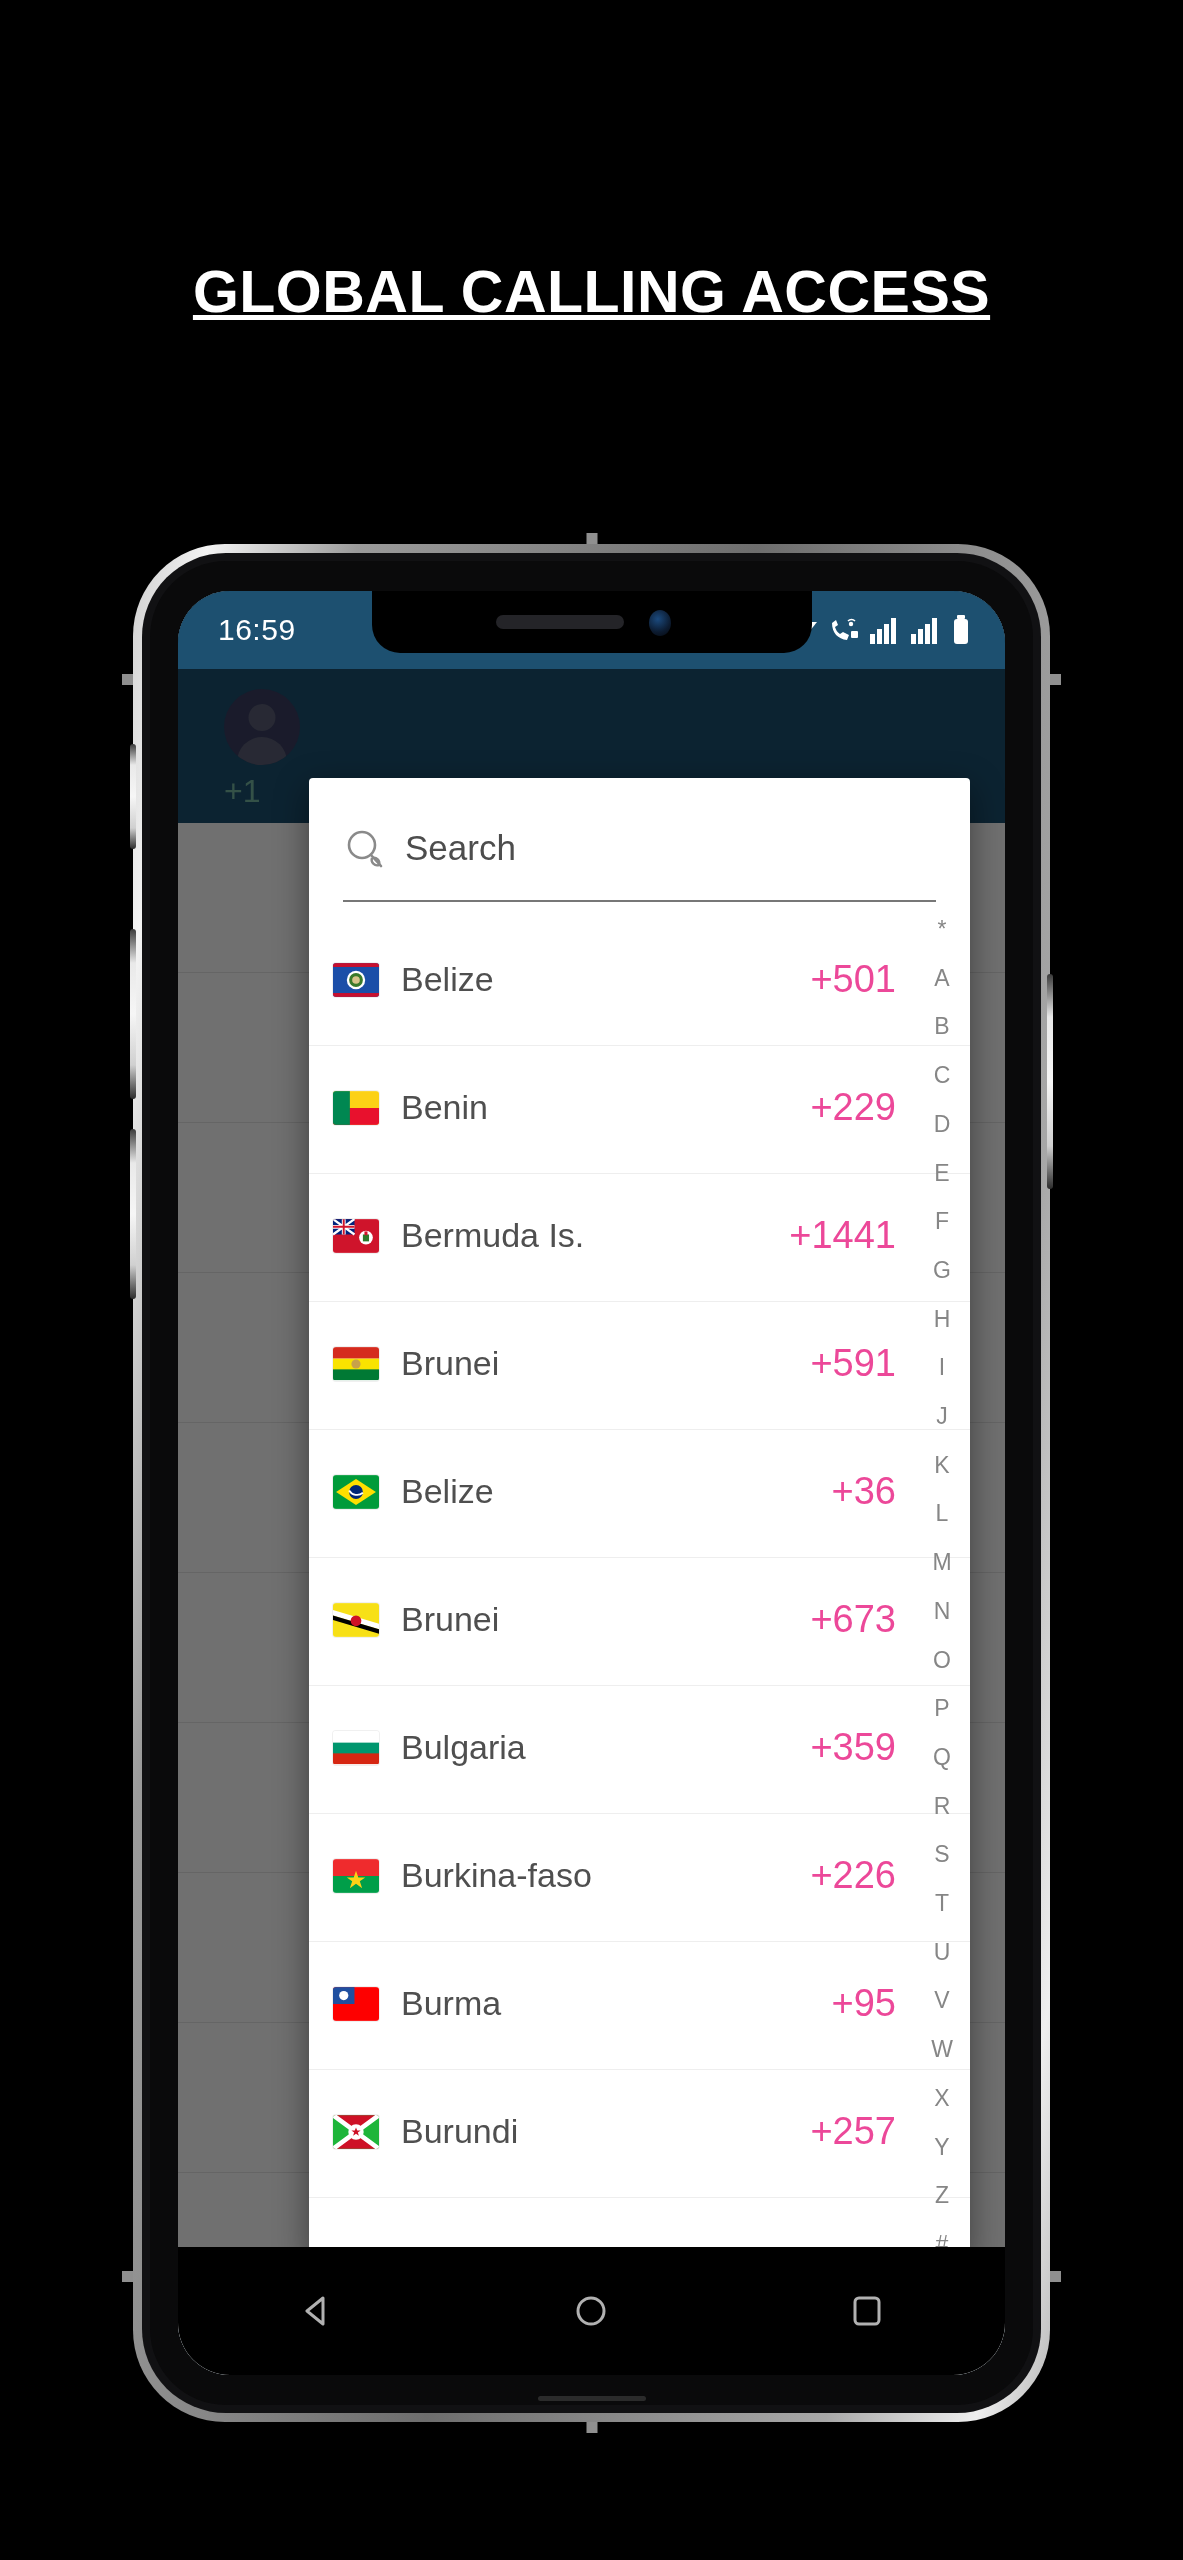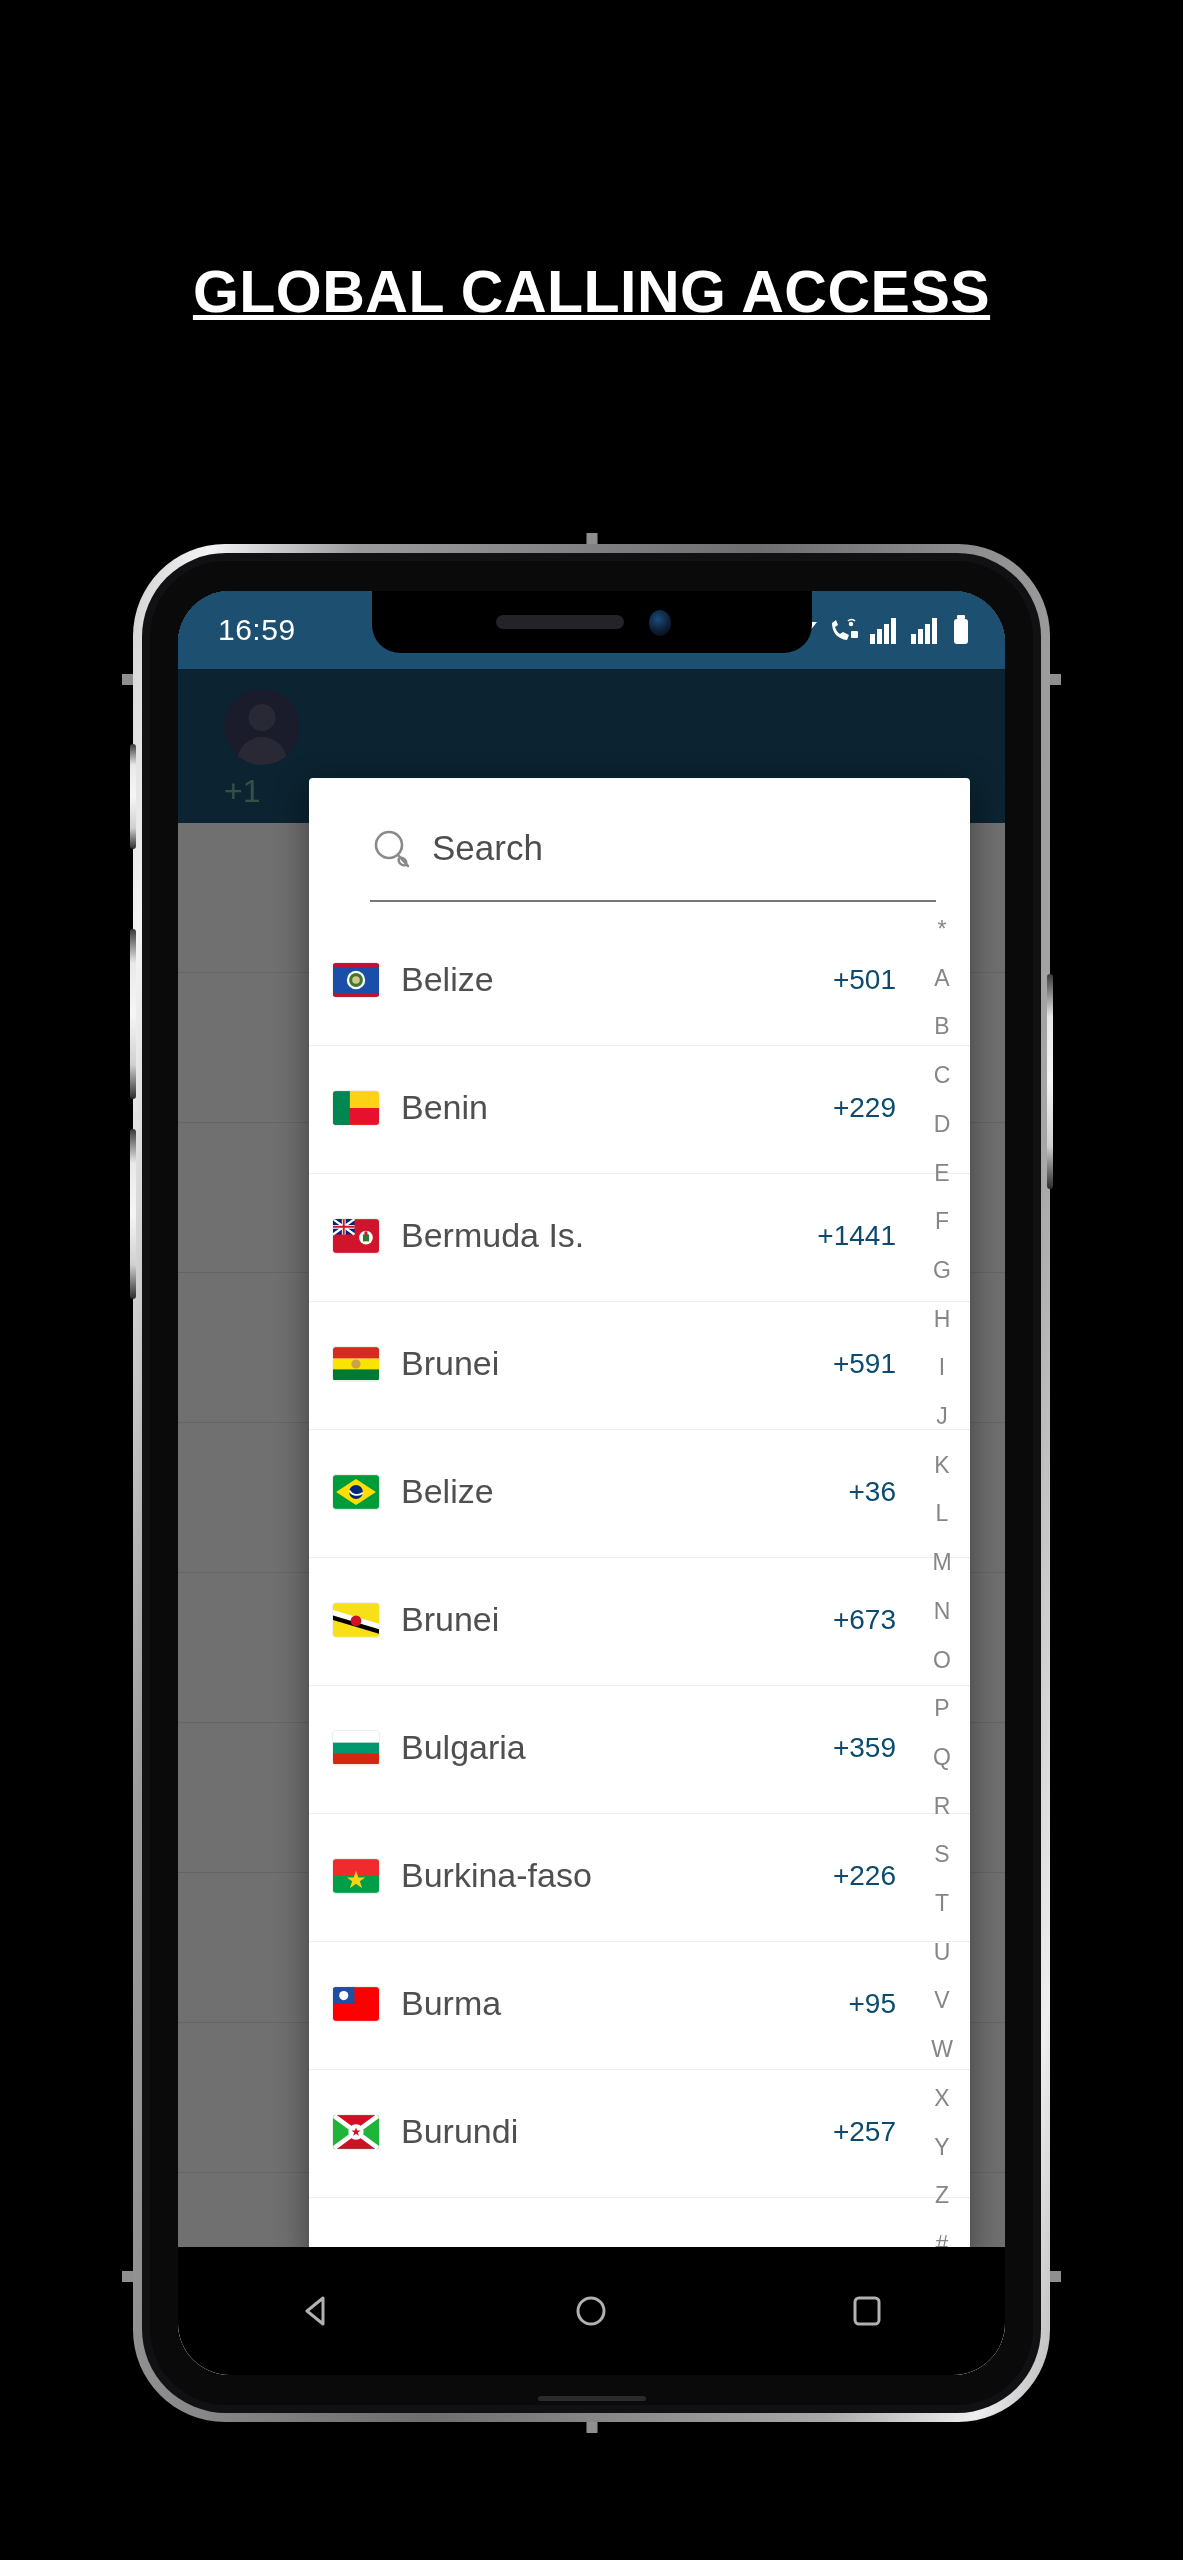--- a/index.html
+++ b/index.html
@@ -169,21 +169,21 @@
     background: #ffffff;
     border-radius: 4px;
     z-index: 20;
     overflow: hidden;
     box-shadow: 0 10px 34px rgba(0,0,0,0.45);
   }
   .search-wrap {
     position: relative;
     height: 140px;
     padding: 0 34px;
-    display: flex; align-items: center; margin-left: 27px;
+    display: flex; align-items: center;
   }
   .search-wrap::after {
     content: "";
     position: absolute;
     left: 34px; right: 34px; bottom: 16px;
     height: 2px; background: #777;
   }
   .search-icon { flex: 0 0 auto; margin-right: 16px; margin-top: 4px; }
   .search-text {
     font-size: 35px; color: #4d4d4d;
@@ -206,21 +206,21 @@
     overflow: hidden;
     position: relative;
     box-shadow: 0 0 0 1px rgba(0,0,0,0.06);
   }
   .cname {
     font-size: 34px; color: #4f4f4f;
     font-family: "Liberation Sans", sans-serif;
   }
   .ccode {
     margin-left: auto;
-    font-size: 28px; color: #0c4a6e;
+    font-size: 38px; color: #ec4899;
     padding-right: 34px;
     font-family: "Liberation Sans", sans-serif;
   }
 
   
   .index-rail {
     position: absolute;
     right: 6px; top: 140px;
     width: 44px; height: 1338px;
     display: flex; flex-direction: column;

